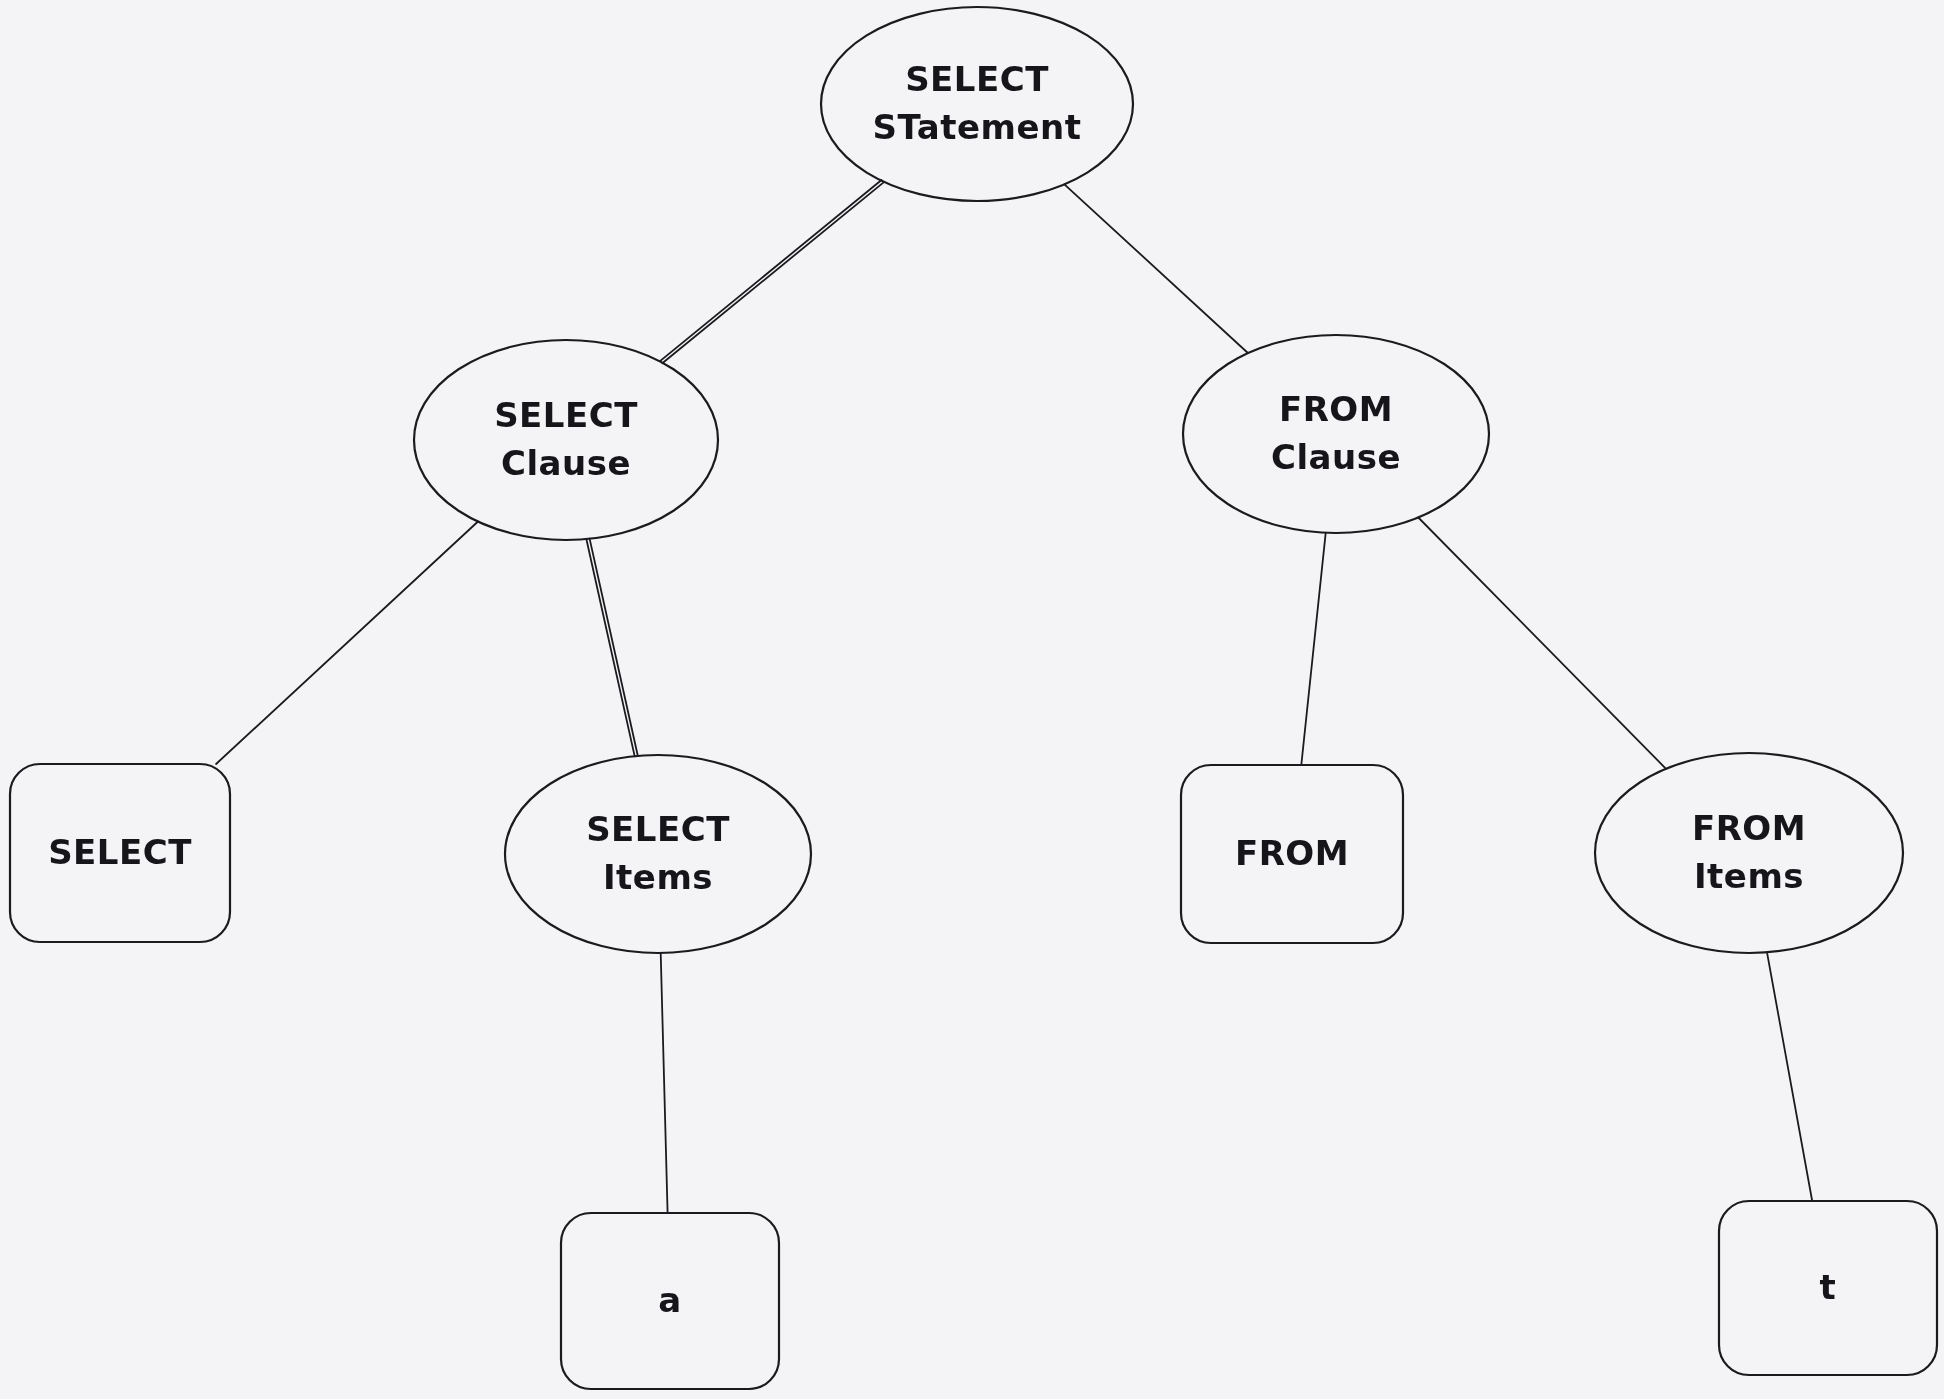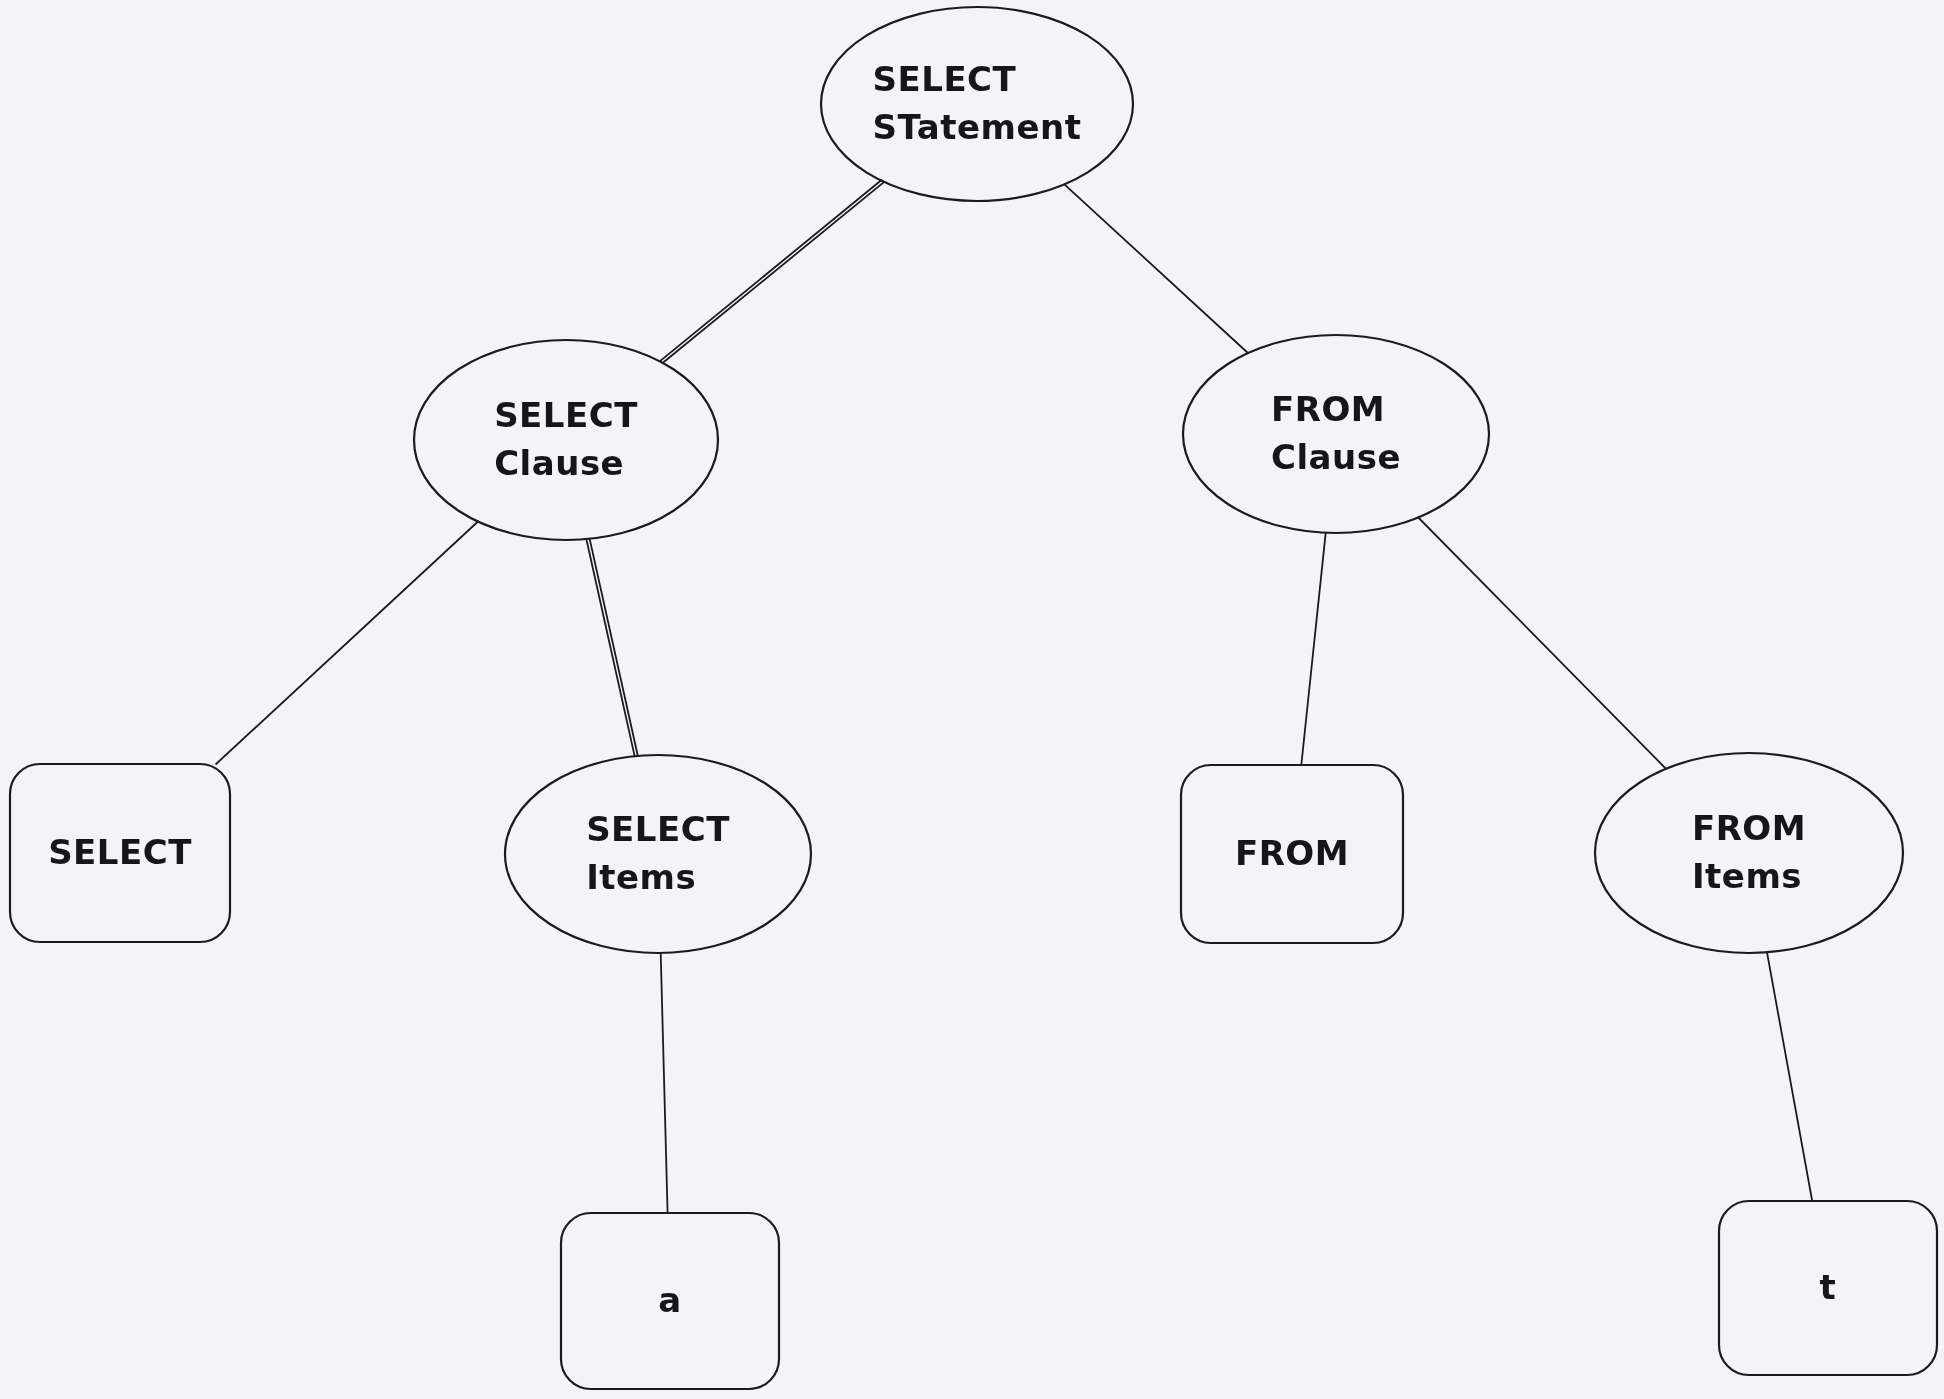--- a/index.html
+++ b/index.html
@@ -30,21 +30,21 @@
   svg.diagram-layer .shape {
     fill: none;
     stroke: #1b1b1f;
     stroke-width: 2.2;
   }
   .node-label {
     position: absolute;
     display: flex;
     align-items: center;
     justify-content: center;
-    text-align: left;
+    text-align: center;
     white-space: pre-line;
     font-weight: 700;
     font-size: 34px;
     line-height: 1.4;
     letter-spacing: 0.5px;
     color: #15151a;
     pointer-events: none;
   }
 </style>
 </head>

